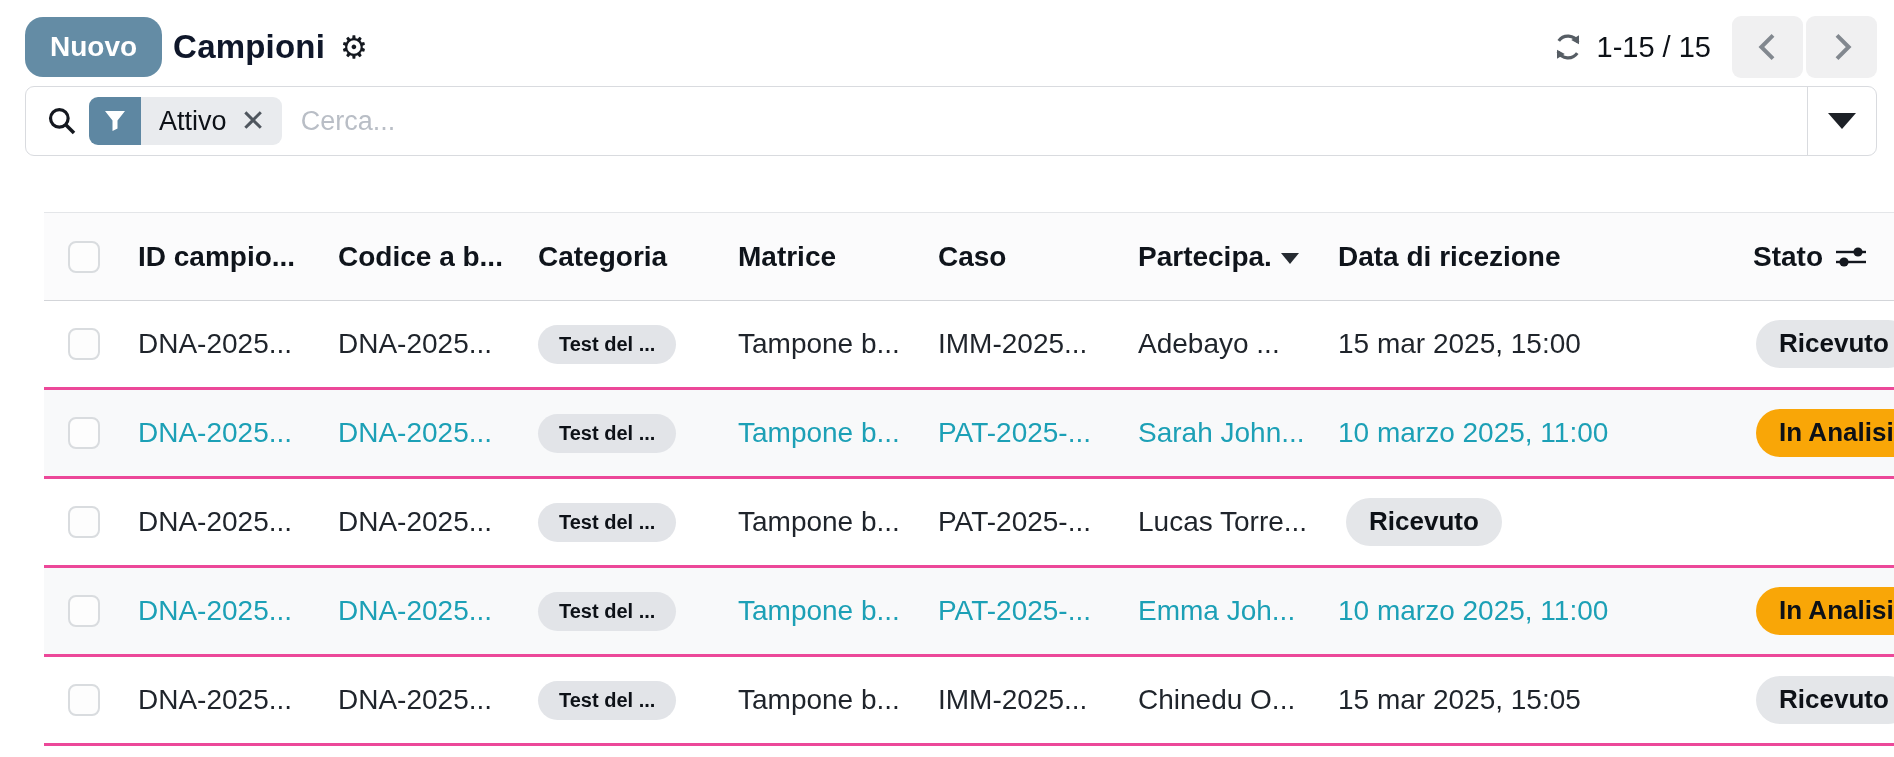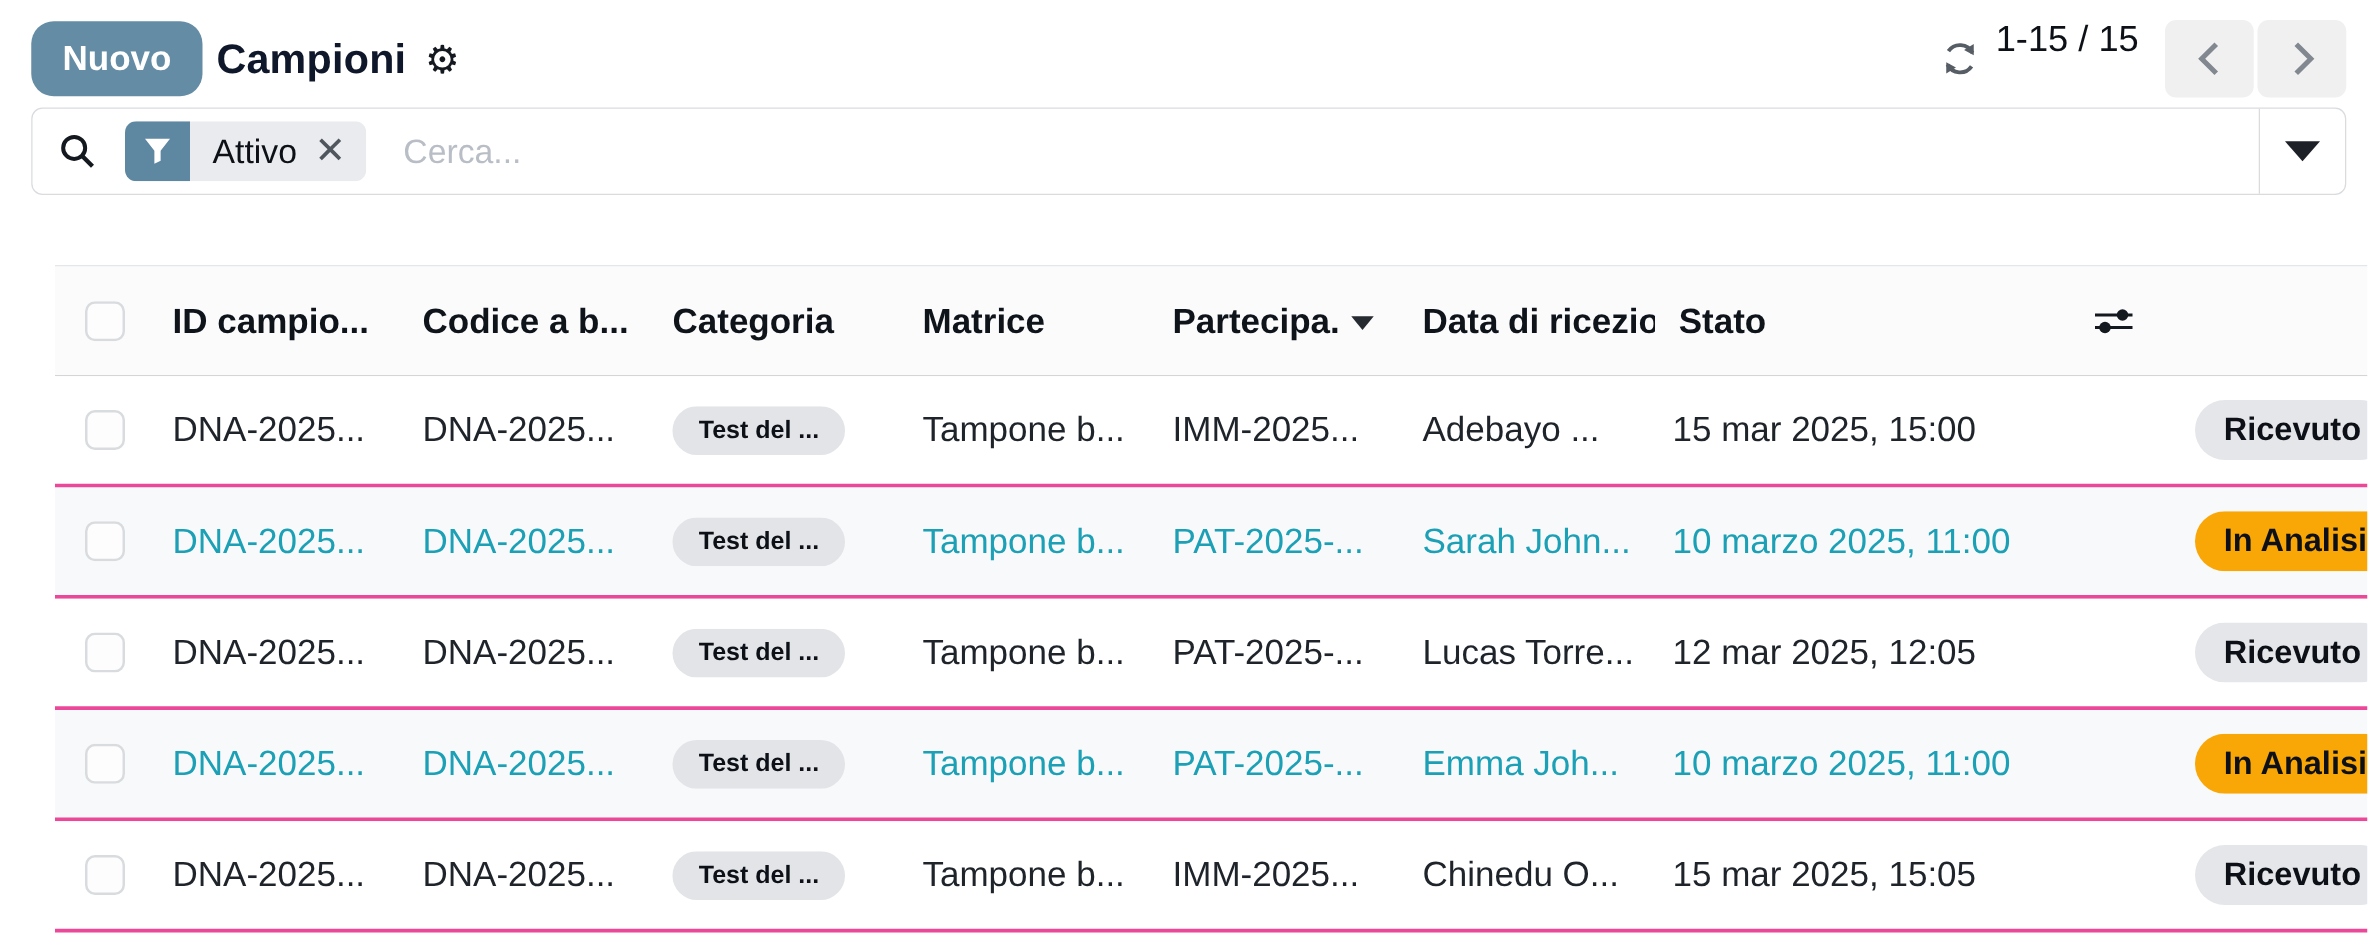--- a/index.html
+++ b/index.html
@@ -14,33 +14,33 @@
   
   .control-panel { padding: 16px 17px 0 25px; }
   .cp-top { display: flex; align-items: center; height: 62px; }
   .btn-new {
     background: #648ca5; color: #fff; font-family: inherit;
     font-size: 28px; font-weight: 700; height: 60px; padding: 0 25px;
     border: none; border-radius: 18px; cursor: pointer;
   }
   .page-title { font-size: 33px; font-weight: 600; margin-left: 11px; color: #0f172a; letter-spacing: .2px; }
   .gear { margin-left: 15px; font-size: 31px; color: #14181f; line-height: 1; cursor: pointer; }
-  .cp-top-right { margin-left: auto; display: flex; }
+  .cp-top-right { margin-left: auto; display: flex; align-items: center; }
   .refresh-btn { background: none; border: none; cursor: pointer; display: flex; align-items: center; padding: 0; }
   .pager-text { font-size: 29px; color: #0d1117; margin-left: 14px; white-space: nowrap; }
   .nav-group { display: flex; gap: 3px; margin-left: 21px; }
   .nav-btn {
     width: 71px; height: 62px; background: #f0f0f1; border: none; border-radius: 9px;
     display: flex; align-items: center; justify-content: center; cursor: pointer;
   }
 
   
   .search-bar {
     margin-top: 8px; height: 70px; border: 1px solid #d9dbdf; border-radius: 9px;
-    display: flex; align-items: center; position: relative; background: #fff; gap: 11px;
+    display: flex; align-items: center; position: relative; background: #fff;
   }
   .search-glass { margin-left: 20px; display: flex; }
   .filter-chip { display: flex; height: 48px; margin-left: 11px; border-radius: 9px; overflow: hidden; flex: none; }
   .chip-funnel { width: 52px; background: #5e87a2; display: flex; align-items: center; justify-content: center; }
   .chip-body { background: #e9ebee; display: flex; align-items: center; padding: 0 16px 0 18px; font-size: 27px; color: #0d1117; }
   .chip-close { font-size: 30px; color: #4f565e; font-weight: 700; margin-left: 14px; line-height: 1; cursor: pointer; }
   .search-input {
     flex: 1; border: none; outline: none; font-family: inherit; font-size: 27px;
     margin-left: 19px; color: #14181f; min-width: 50px;
   }
@@ -163,20 +163,21 @@
 
 <div class="list-table">
   <div class="thead">
     <div class="cell cell-check">
         <input type="checkbox" class="rowcheck" style="">
       </div>
     <div class="cell">ID campio...</div>
     <div class="cell">Codice a b...</div>
     <div class="cell">Categoria</div>
     <div class="cell">Matrice</div>
+    <div class="cell">Caso</div>
     <div class="cell">
       <span>Partecipa.</span><span class="sort-caret"></span>
     </div>
     <div class="cell">Data di ricezione</div>
     <div class="cell cell-stato-head">
       <span>Stato</span>
       <button class="optional-cols-btn">
         <span style="display:flex;">
           <svg width="34" height="34" viewBox="0 0 34 34">
             <line x1="2" y1="12" x2="32" y2="12" stroke="#14181f" stroke-width="2.4"></line>
@@ -220,21 +221,20 @@
   <div class="trow">
     <div class="cell cell-check">
         <input type="checkbox" class="rowcheck" style="">
       </div>
     <div class="cell c-link">DNA-2025...</div>
     <div class="cell c-link">DNA-2025...</div>
     <div class="cell"><span class="badge-cat">Test del ...</span></div>
     <div class="cell c-link">Tampone b...</div>
     <div class="cell c-link">PAT-2025-...</div>
     <div class="cell c-link">Lucas Torre...</div>
-    <div class="cell c-link">12 mar 2025, 12:05</div>
     <div class="cell cell-stato"><span class="badge-status">Ricevuto</span></div>
   </div>
 
   <div class="trow alt teal">
     <div class="cell cell-check">
         <input type="checkbox" class="rowcheck" style="">
       </div>
     <div class="cell c-link">DNA-2025...</div>
     <div class="cell c-link">DNA-2025...</div>
     <div class="cell"><span class="badge-cat">Test del ...</span></div>

